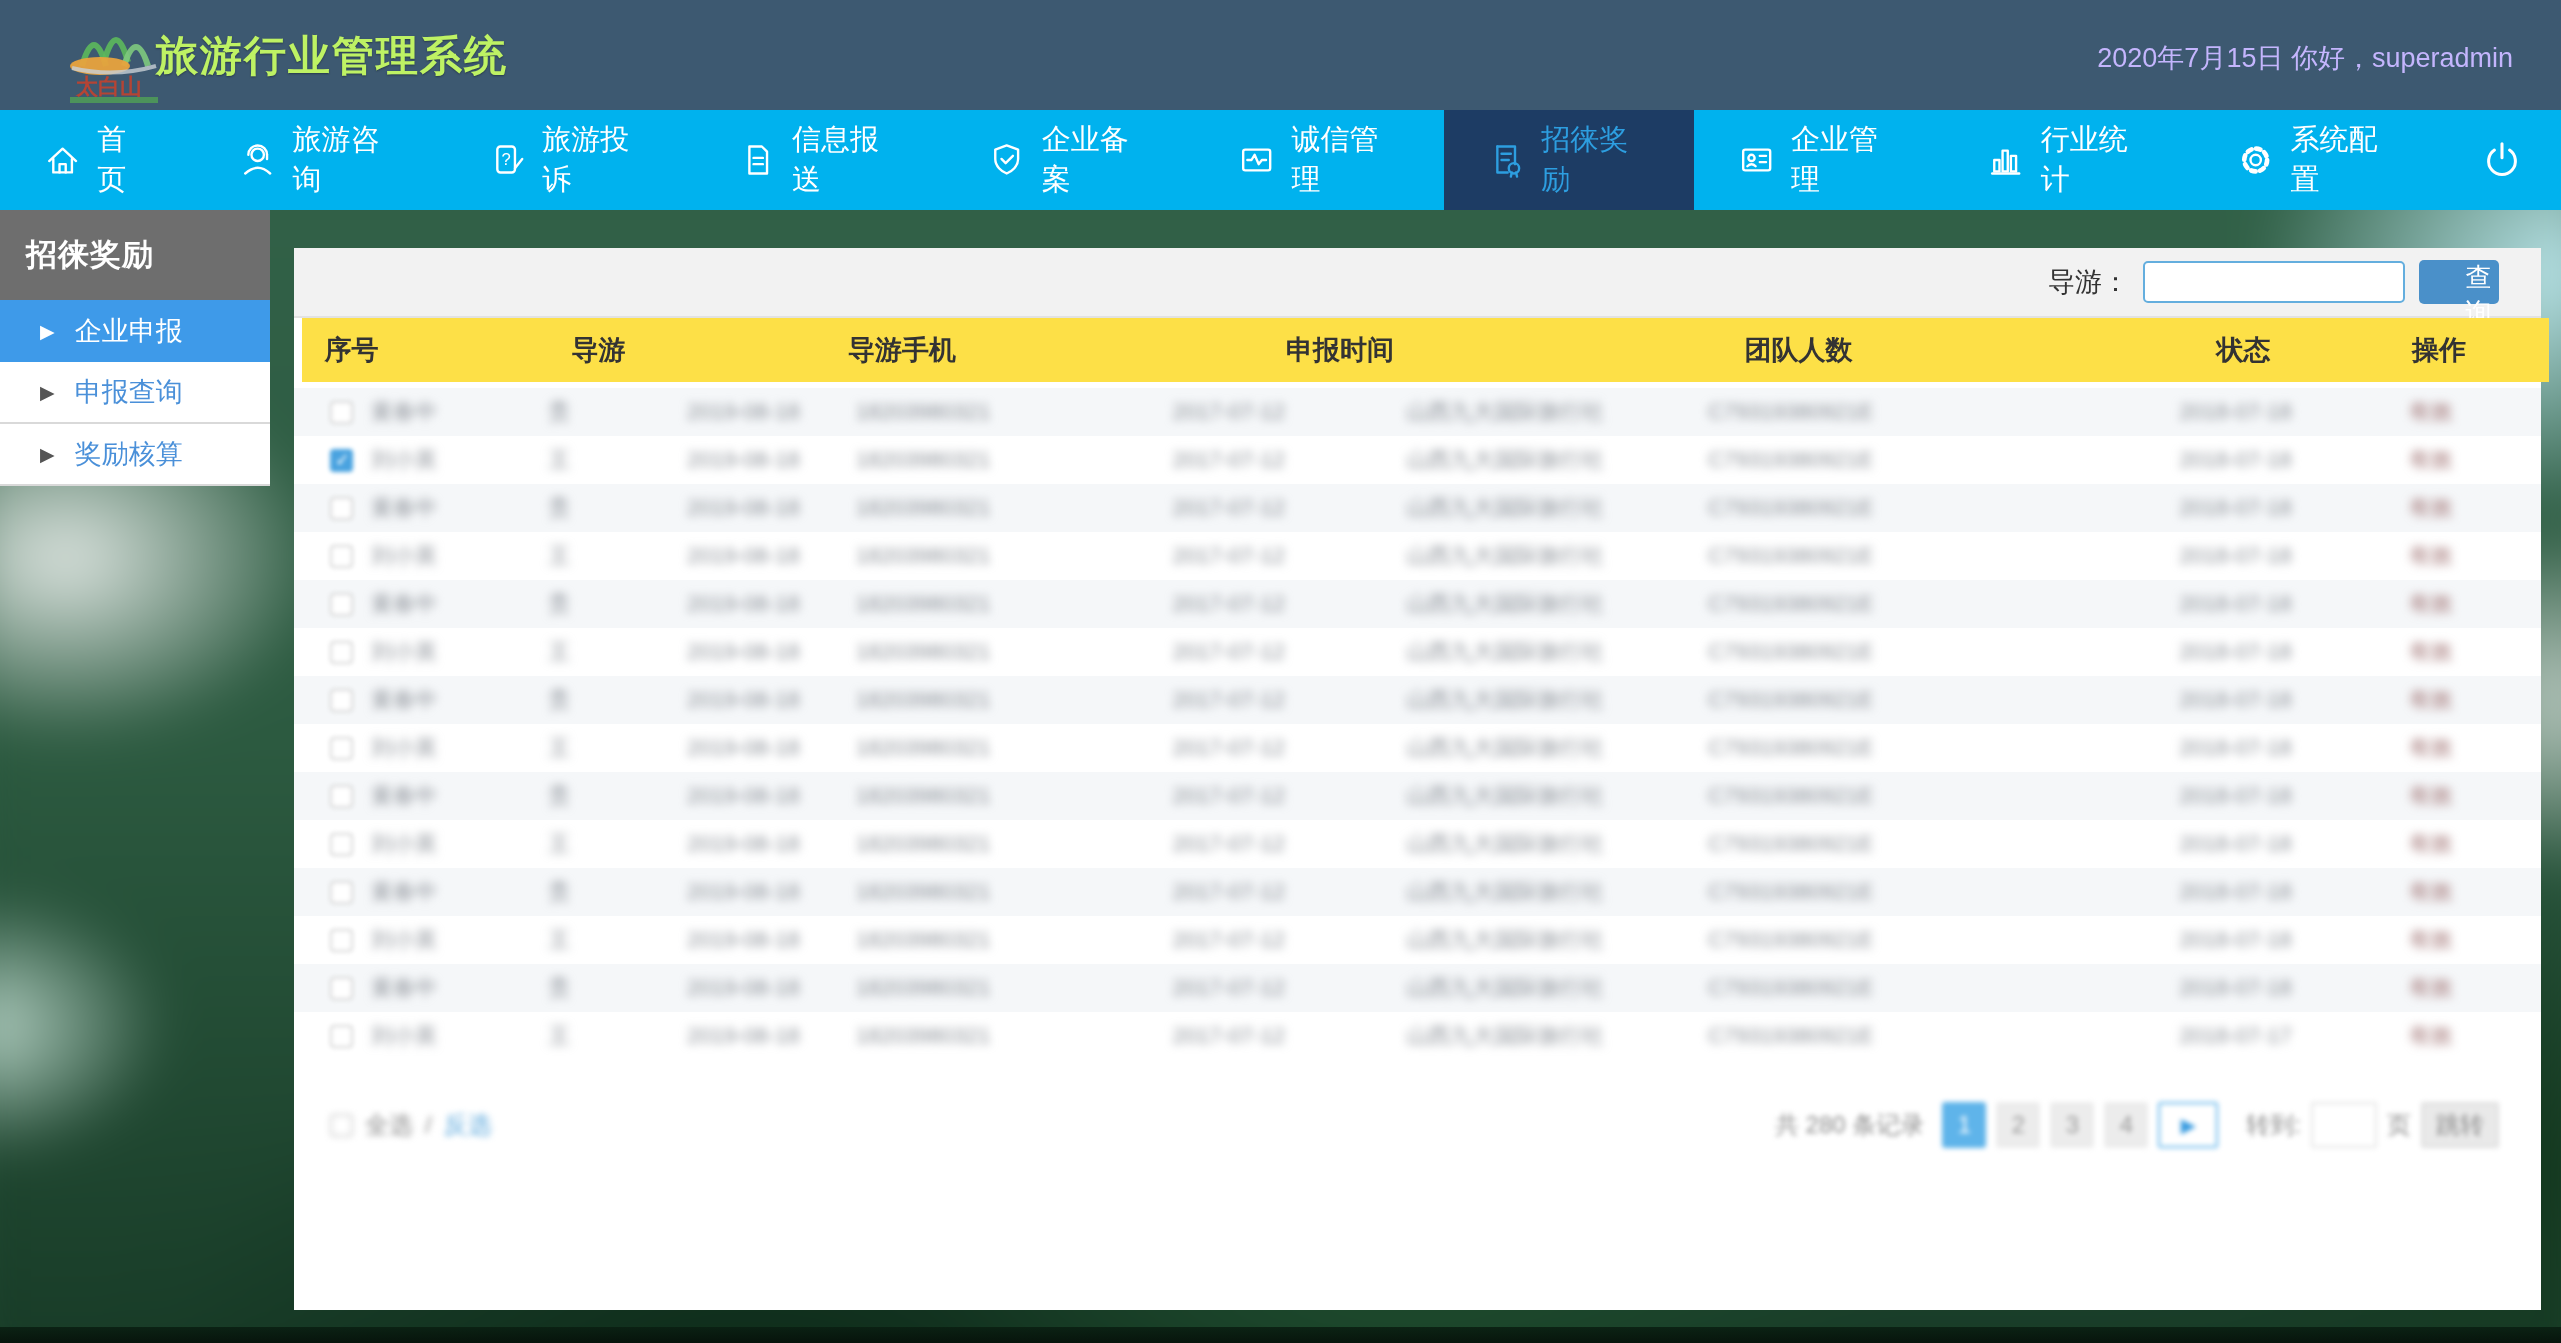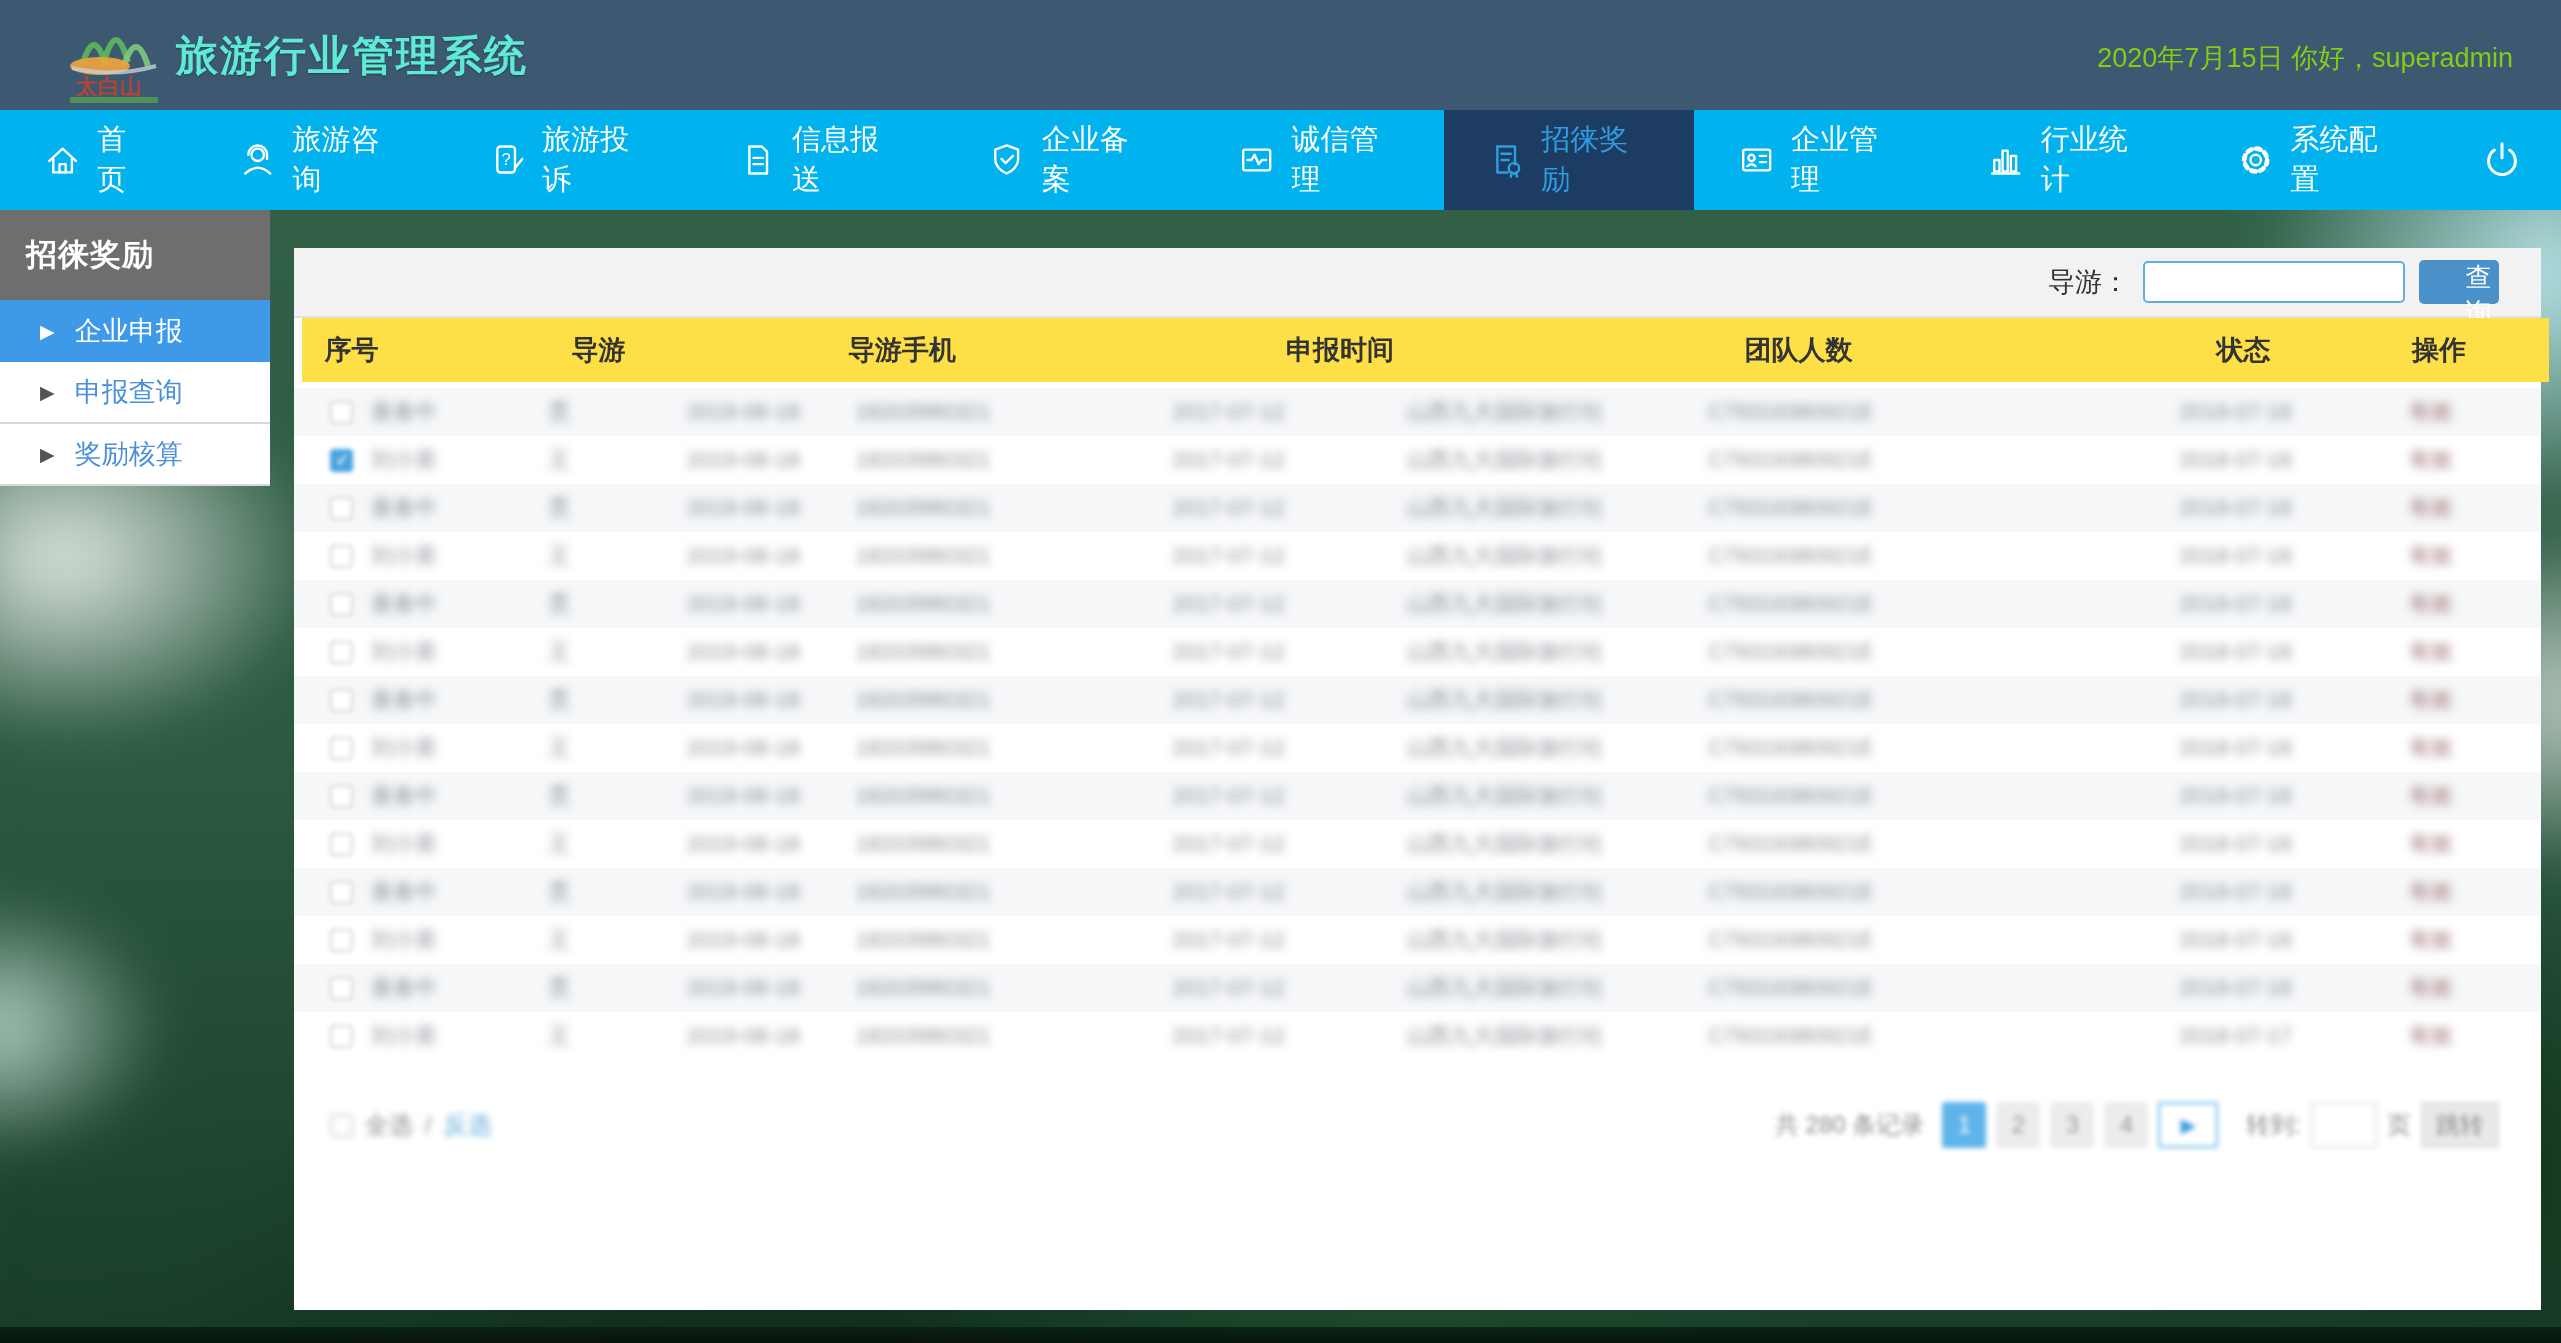--- a/index.html
+++ b/index.html
@@ -20,23 +20,23 @@
       radial-gradient(ellipse 800px 520px at 30% 100%, #0e2c1a, rgba(14,44,26,0) 75%),
       linear-gradient(180deg, #33634a 0%, #2c5a40 55%, #173a26 100%);
     filter: blur(26px);
   }
   .bg-bottom-strip { position:absolute; left:0; right:0; bottom:0; height:16px;
     background:linear-gradient(180deg,#0a1f12,#051009); opacity:.9; }
 
   
   .top-header { position:absolute; left:0; top:0; width:2561px; height:110px; background:#3d5971; z-index:5; }
   .logo { position:absolute; left:52px; top:8px; width:122px; height:96px; }
-  .app-title { position:absolute; left:176px; top:28px; color:#5eead4; font-size:42px; font-weight:bold; letter-spacing:2px;
+  .app-title { position:absolute; left:156px; top:28px; color:#bef264; font-size:42px; font-weight:bold; letter-spacing:2px;
     text-shadow:0 1px 2px rgba(0,0,0,.35); }
-  .user-info { position:absolute; right:48px; top:40px; color:#84cc16; font-size:27px; }
+  .user-info { position:absolute; right:48px; top:40px; color:#c4b5fd; font-size:27px; }
 
   
   .nav-bar { position:absolute; left:0; top:110px; width:2561px; height:100px; background:#00b2ee;
     display:flex; align-items:stretch; z-index:5; }
   .nav-item { display:flex; align-items:center; gap:16px; padding:0 44px; color:#ffffff;
     font-size:29px; cursor:pointer; }
   .nav-item svg { width:40px; height:40px; }
   .nav-item.active { background:#1d3c64; color:#2d9ee0; }
   .nav-spacer { flex:1; }
   .nav-power { display:flex; align-items:center; padding:0 38px; color:#fff; cursor:pointer; }

